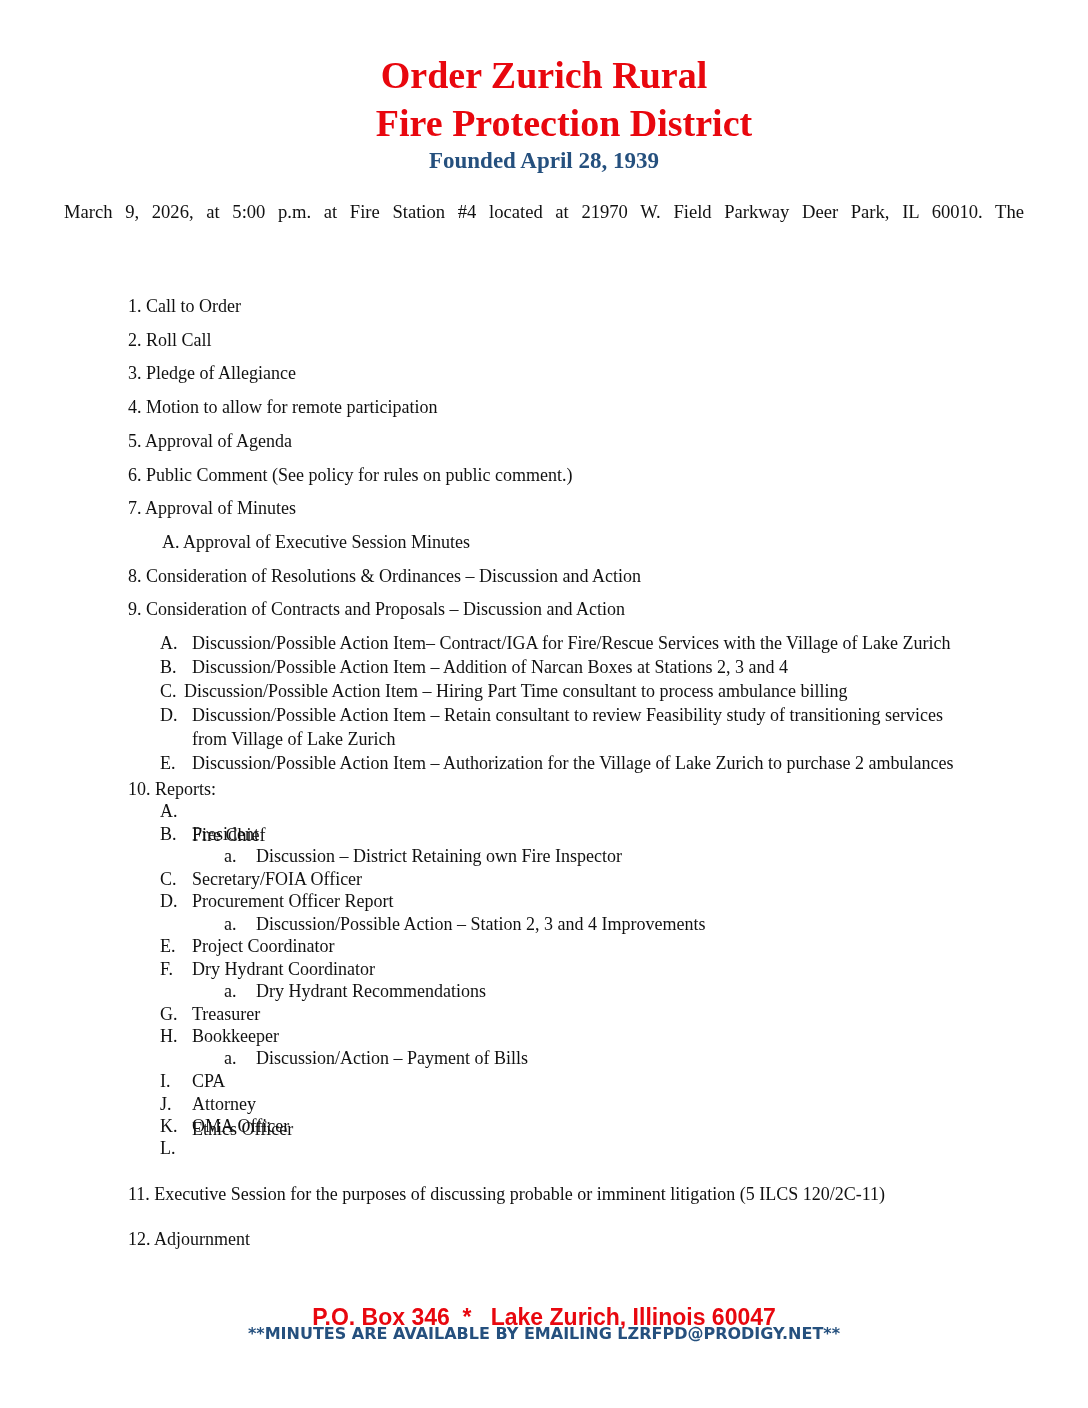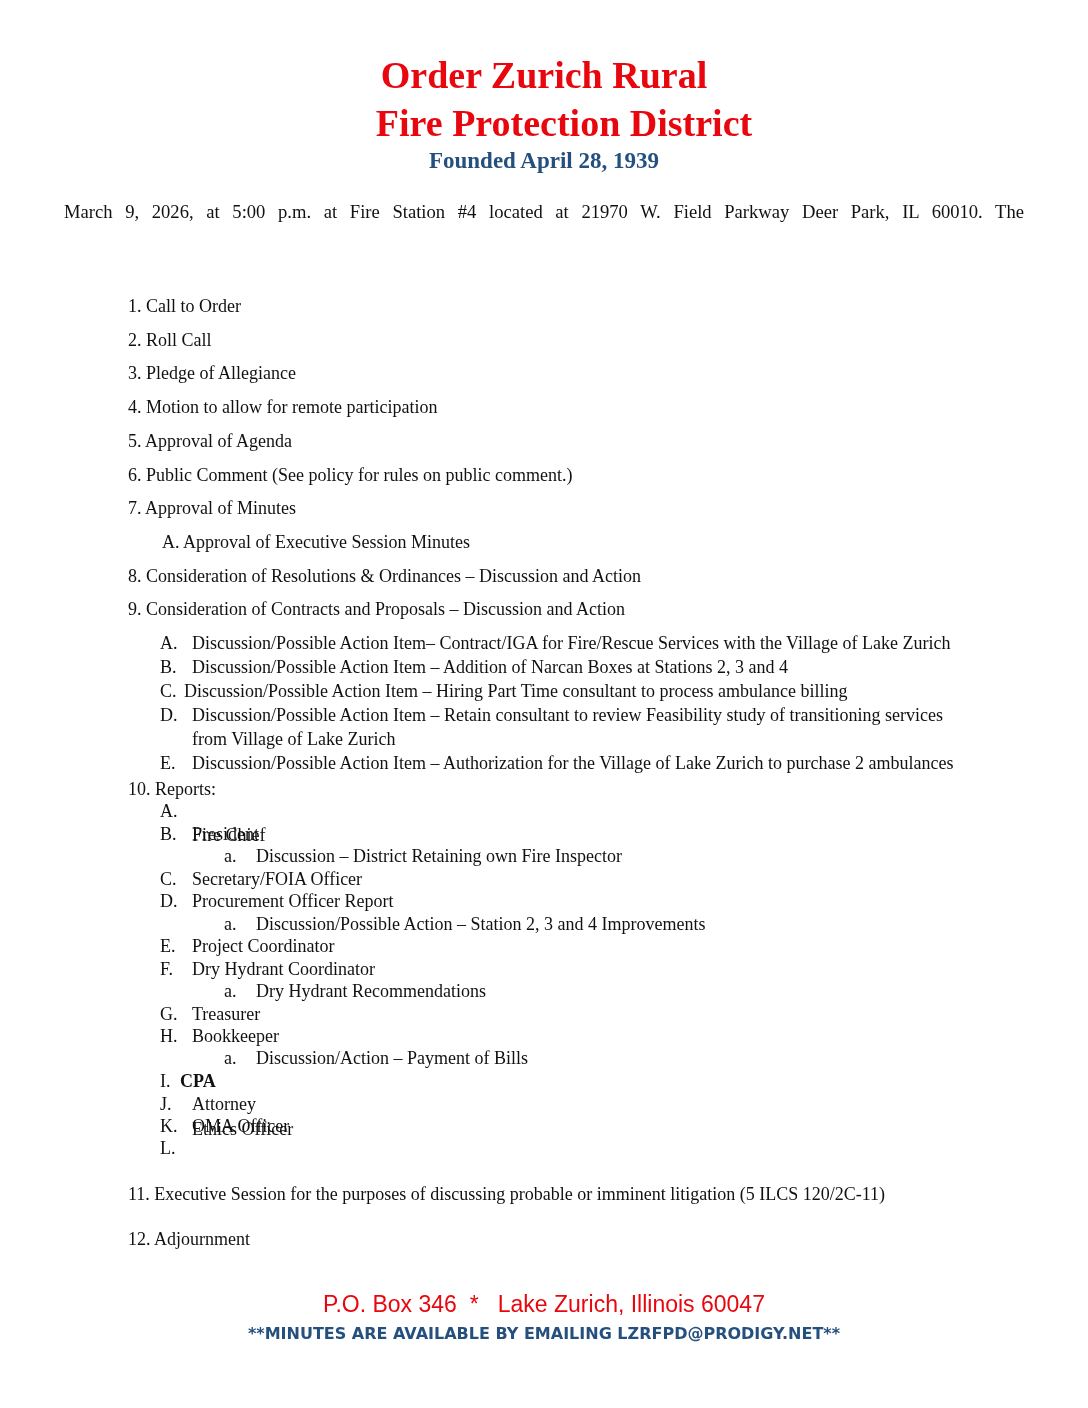--- a/index.html
+++ b/index.html
@@ -23,22 +23,22 @@
     left: 64px; width: 960px; white-space: normal;
     font-size: 18.6px; line-height: 24.5px; text-align: justify;
     text-align-last: left;
   }
   .intro span.line { display: block; text-align: justify; text-align-last: justify; }
   .intro span.line.last { text-align-last: left; }
   .item { font-size: 18px; line-height: 22px; }
   .sub-letter { font-size: 18px; line-height: 22px; }
   .footer-addr {
     left: 0; width: 1088px; text-align: center;
-    font-family: "Liberation Sans", sans-serif; font-weight: normal;
-    color: #e8070e; font-size: 23px; line-height: 28px;
+    font-family: "Liberation Sans", sans-serif; font-weight: bold;
+    color: #e8070e; font-size: 23px; line-height: 28px; margin-top: 13px;
   }
   .footer-min {
     left: 0; width: 1088px; text-align: center;
     font-family: "DejaVu Sans", sans-serif; font-weight: bold;
     color: #25507e; font-size: 16px; line-height: 20px;
   }
 </style>
 </head>
 <body>
 
@@ -101,21 +101,21 @@
 
 <div class="abs sub-letter" style="left:160px; top:1003px;">G.</div>
 <div class="abs item" style="left:192px; top:1003px;">Treasurer</div>
 
 <div class="abs sub-letter" style="left:160px; top:1025px;">H.</div>
 <div class="abs item" style="left:192px; top:1025px;">Bookkeeper</div>
 <div class="abs sub-letter" style="left:224px; top:1047px;">a.</div>
 <div class="abs item" style="left:256px; top:1047px;">Discussion/Action – Payment of Bills</div>
 
 <div class="abs sub-letter" style="left:160px; top:1070px;">I.</div>
-<div class="abs item" style="left:180px; top:1070px;font-weight:bold;">CPA</div>
+<div class="abs item" style="left:192px; top:1070px;">CPA</div>
 
 <div class="abs sub-letter" style="left:160px; top:1093px;">J.</div>
 <div class="abs item" style="left:192px; top:1093px;">Attorney</div>
 
 <div class="abs sub-letter" style="left:160px; top:1115px;">K.</div>
 <div class="abs item" style="left:192px; top:1115px;">OMA Officer</div>
 
 <div class="abs sub-letter" style="left:160px; top:1137px;">L.</div>
 <div class="abs item" style="left:192px; top:1090px;margin-top:28px;">Ethics Officer</div>
 

